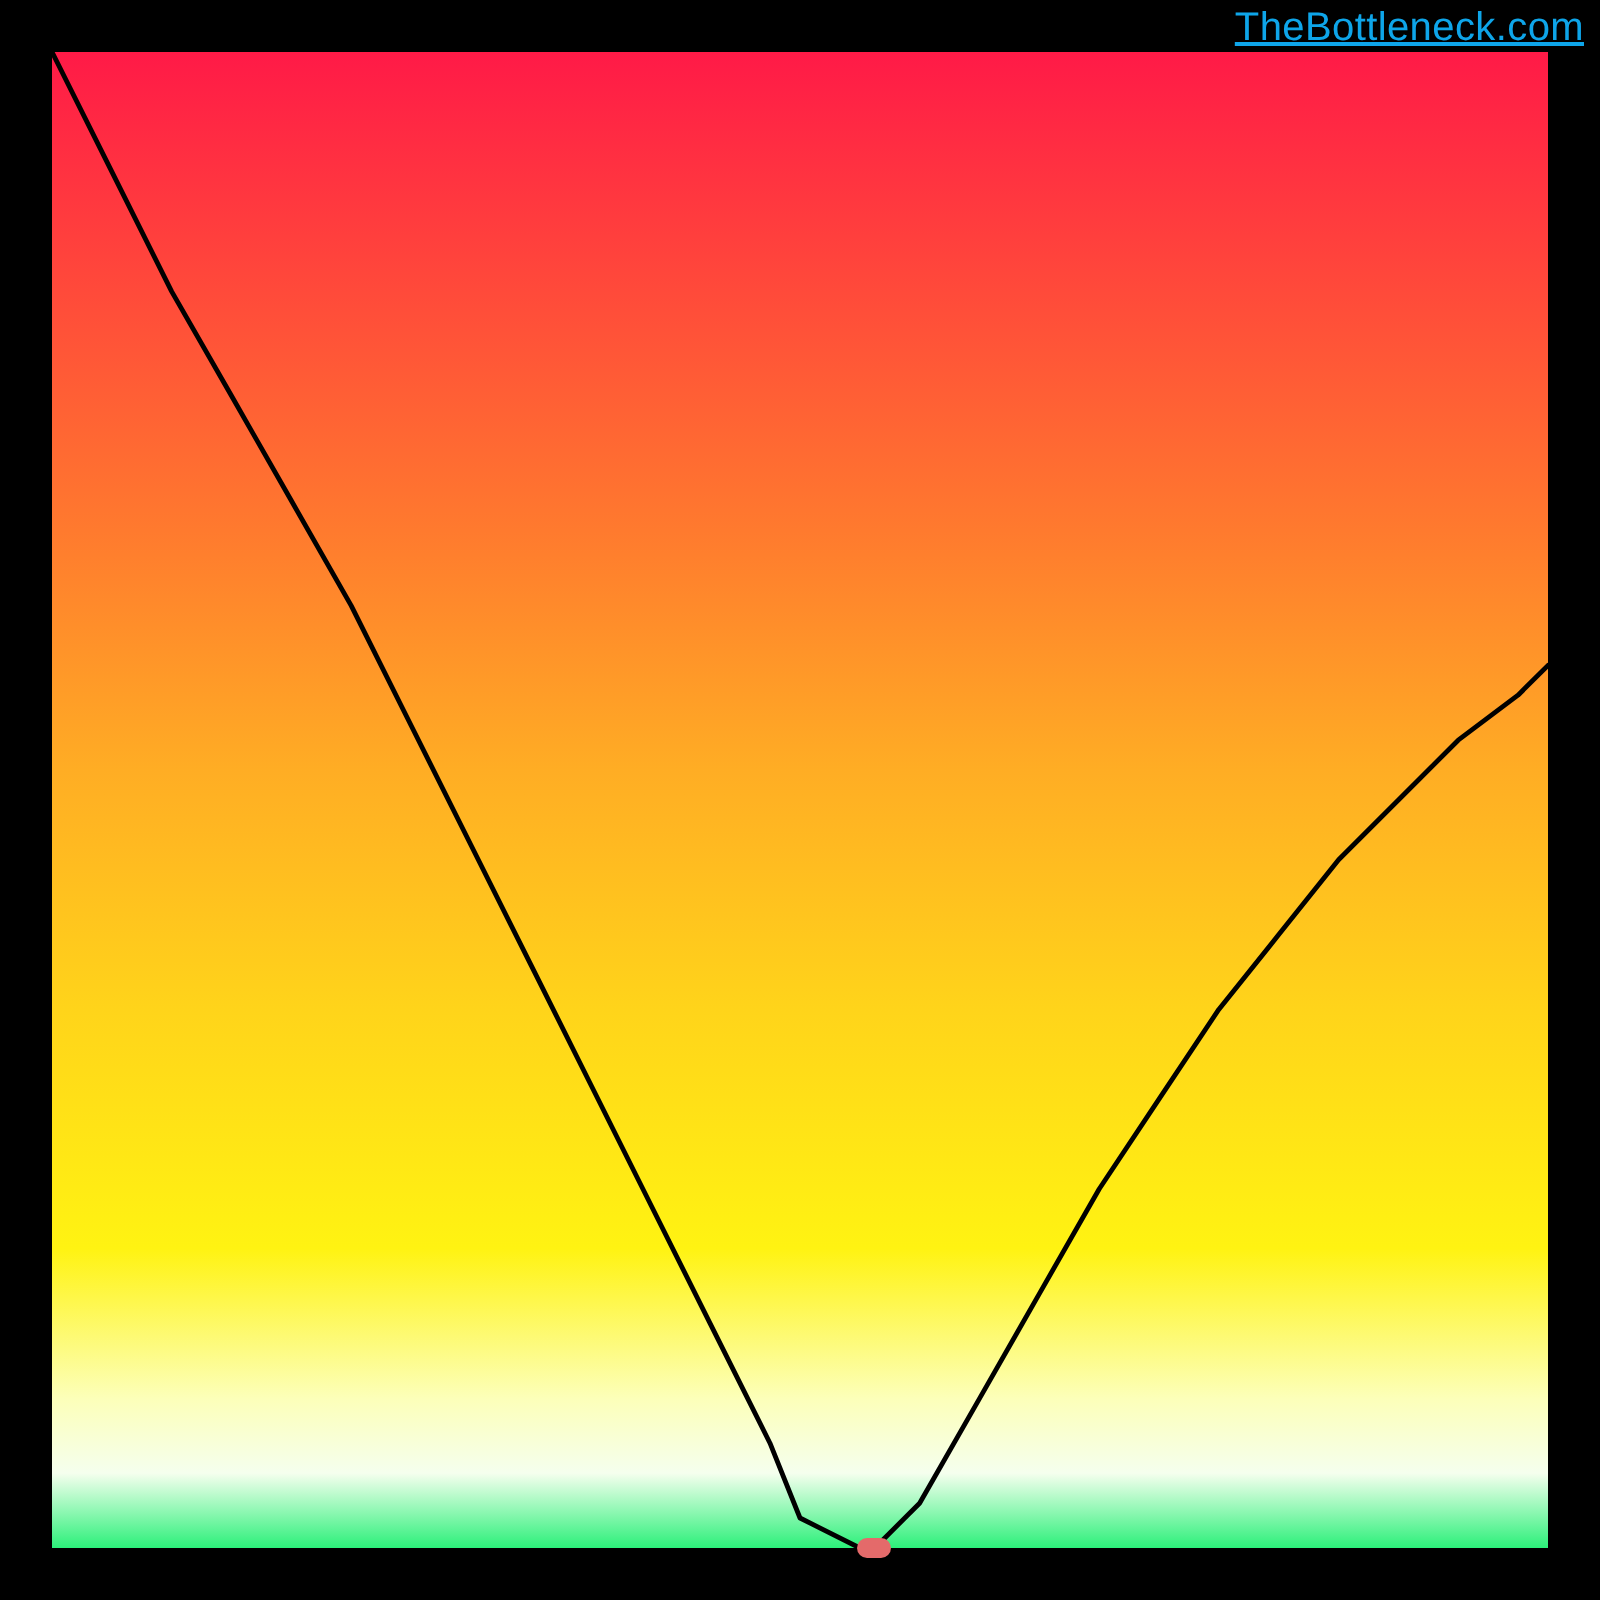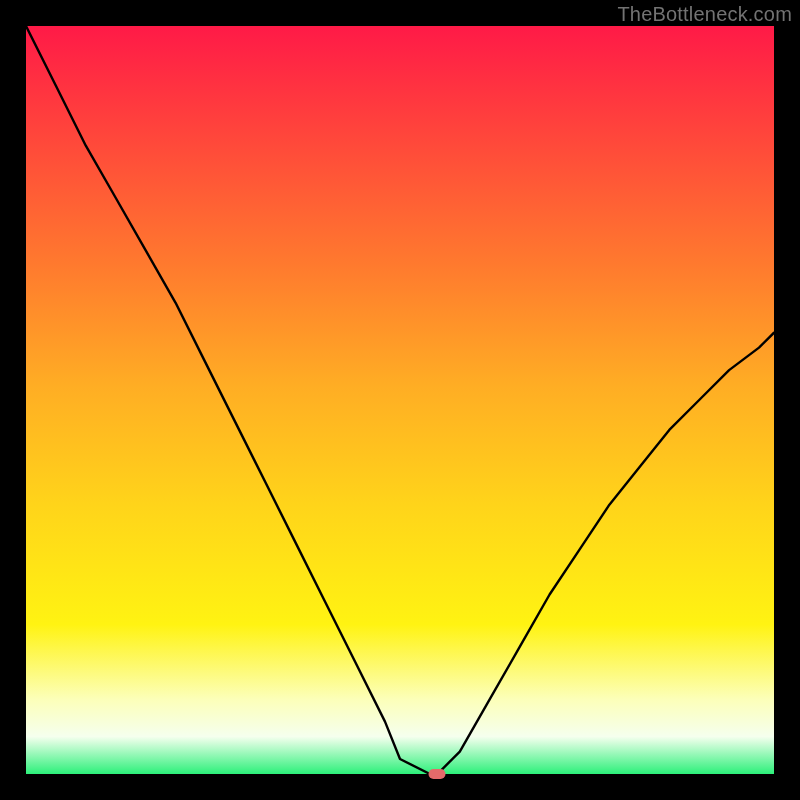--- a/index.html
+++ b/index.html
@@ -46,24 +46,25 @@
     width: 17px;
     height: 10px;
     background: #e46a6a;
     border-radius: 6px;
     transform: translate(-50%, -50%);
   }
   .watermark {
     position: absolute;
     top: 3px;
     right: 8px;
-    color: #737373;
+    color: #0ea5e9;
     font-size: 20px;
     font-weight: 500;
     letter-spacing: 0.2px;
+    text-decoration: underline;
   }
 </style>
 </head>
 <body>
 
 <div class="frame">
   <div class="watermark">TheBottleneck.com</div>
   <div class="plot">
     <svg class="curve" viewBox="0 0 748 748" preserveAspectRatio="none">
       <path id="curve-path" d="M0.0 0.0 L29.9 59.8 L59.8 119.7 L89.8 172.0 L119.7 224.4 L149.6 276.8 L179.5 336.6 L209.4 396.4 L239.4 456.3 L269.3 516.1 L299.2 576.0 L329.1 635.8 L359.0 695.6 L374.0 733.0 L403.9 748.0 L411.4 748.0 L433.8 725.6 L463.8 673.2 L493.7 620.8 L523.6 568.5 L553.5 523.6 L583.4 478.7 L613.4 441.3 L643.3 403.9 L673.2 374.0 L703.1 344.1 L733.0 321.6 L748.0 306.7" fill="none" stroke="#000" stroke-width="2.4" stroke-linejoin="round" stroke-linecap="round"></path>

